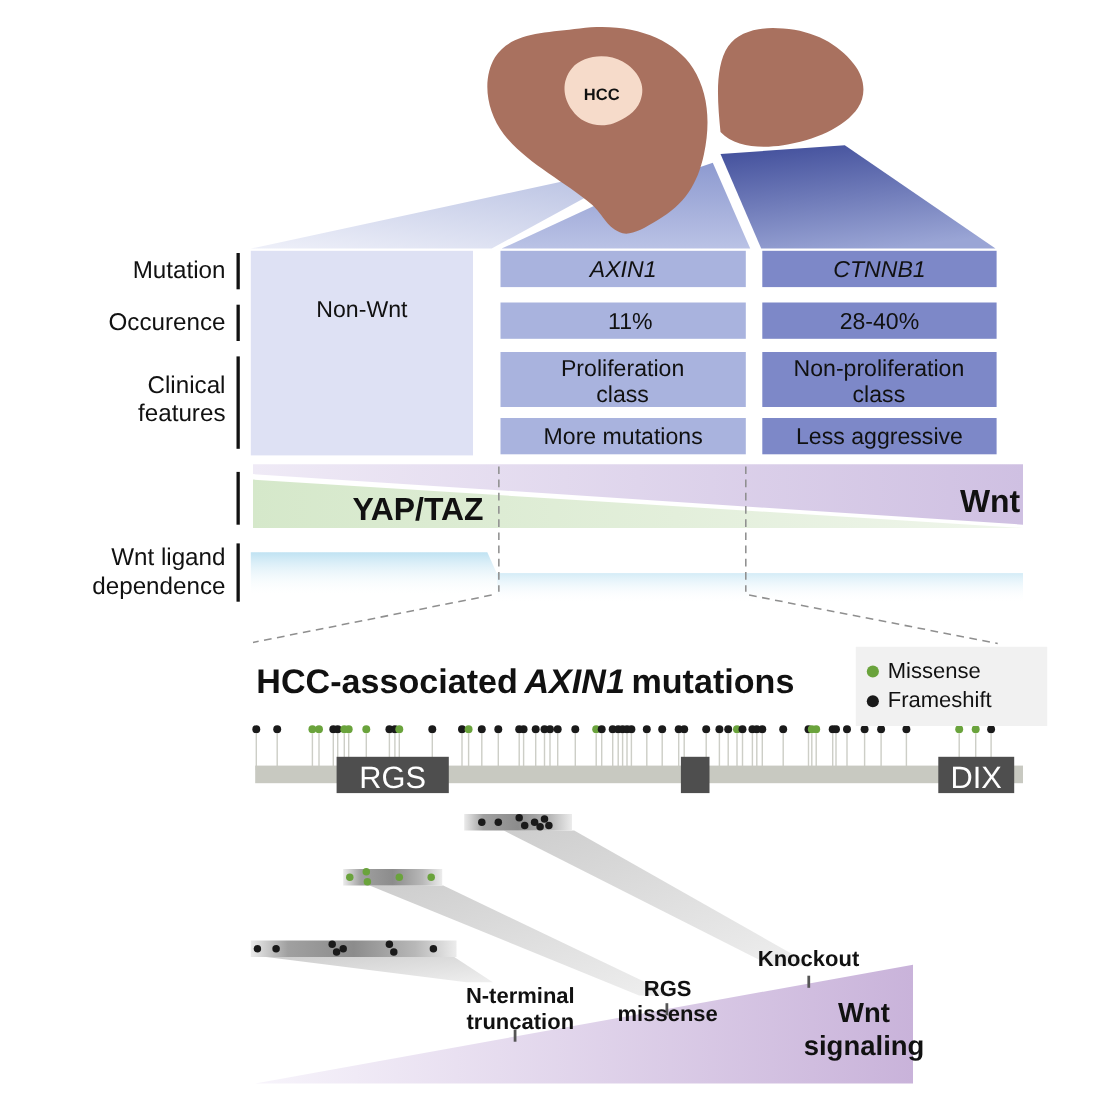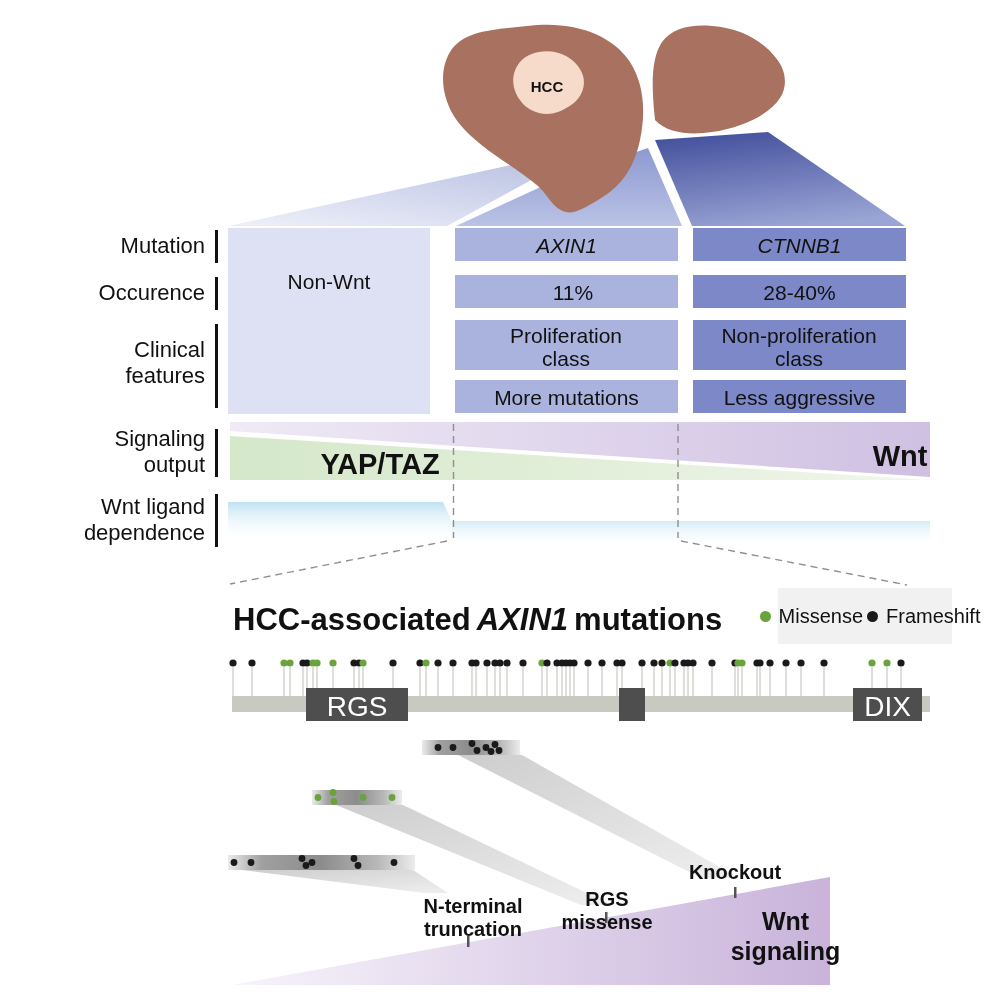--- a/index.html
+++ b/index.html
@@ -8,22 +8,22 @@
   #art{position:absolute;left:0;top:0;}
   .txt{position:absolute;line-height:26px;font-size:22px;color:#111;}
   .rowlab{text-align:right;}
   .cellbg{position:absolute;}
   .celltxt{position:absolute;font-size:21px;text-align:center;line-height:23px;}
   .italic{font-style:italic;}
   .bold{font-weight:bold;}
   .bandlab{position:absolute;font-weight:bold;font-size:29px;text-align:center;}
   .ttl{position:absolute;font-weight:bold;font-size:31px;text-align:center;white-space:nowrap;}
   .ttl span{margin:0 3px;}
-  .legendbox{position:absolute;left:778px;top:588px;width:174px;height:56px;background:#f1f1f1;
-             display:flex;flex-direction:row;justify-content:center;gap:4px;padding-left:10px;box-sizing:border-box;}
+  .legendbox{position:absolute;left:778px;top:588px;width:174px;height:72px;background:#f1f1f1;
+             display:flex;flex-direction:column;justify-content:center;gap:4px;padding-left:10px;box-sizing:border-box;}
   .legrow{display:flex;align-items:center;gap:8px;font-size:20px;}
   .legdot{width:11px;height:11px;border-radius:50%;display:inline-block;}
   .botlab{position:absolute;font-weight:bold;font-size:20px;text-align:center;line-height:23px;}
   .wntsig{position:absolute;font-weight:bold;font-size:25px;text-align:center;line-height:30px;}
   svg text{font-family:"Liberation Sans", sans-serif;}
 </style>
 </head>
 <body>
 
 <div id="stage">
@@ -268,21 +268,20 @@
         <circle cx="358" cy="865.5" r="3.4" fill="#1a1a1a"></circle>
         <circle cx="394" cy="862.5" r="3.4" fill="#1a1a1a"></circle>
       </g>
   </svg>
 
   <div class="txt bold" style="left:505px;top:74px;width:84px;text-align:center;font-size:15px;">HCC</div>
 
   <div class="txt rowlab" style="left:35px;top:233px;width:170px;">Mutation</div>
   <div class="txt rowlab" style="left:35px;top:280px;width:170px;">Occurence</div>
   <div class="txt rowlab" style="left:95px;top:337px;width:110px;">Clinical features</div>
-  <div class="txt rowlab" style="left:95px;top:426px;width:110px;">Signaling output</div>
   <div class="txt rowlab" style="left:80px;top:494px;width:125px;">Wnt ligand dependence</div>
 
   <div class="cellbg" style="left: 228px; top: 228px; width: 202px; height: 186px; background: rgb(222, 225, 244);"></div>
   <div class="cellbg" style="left: 455px; top: 228px; width: 223px; height: 33px; background: rgb(169, 179, 222);"></div>
   <div class="cellbg" style="left: 455px; top: 275px; width: 223px; height: 33px; background: rgb(169, 179, 222);"></div>
   <div class="cellbg" style="left: 455px; top: 320px; width: 223px; height: 50px; background: rgb(169, 179, 222);"></div>
   <div class="cellbg" style="left: 455px; top: 380px; width: 223px; height: 33px; background: rgb(169, 179, 222);"></div>
   <div class="cellbg" style="left: 693px; top: 228px; width: 213px; height: 33px; background: rgb(125, 136, 200);"></div>
   <div class="cellbg" style="left: 693px; top: 275px; width: 213px; height: 33px; background: rgb(125, 136, 200);"></div>
   <div class="cellbg" style="left: 693px; top: 320px; width: 213px; height: 50px; background: rgb(125, 136, 200);"></div>

